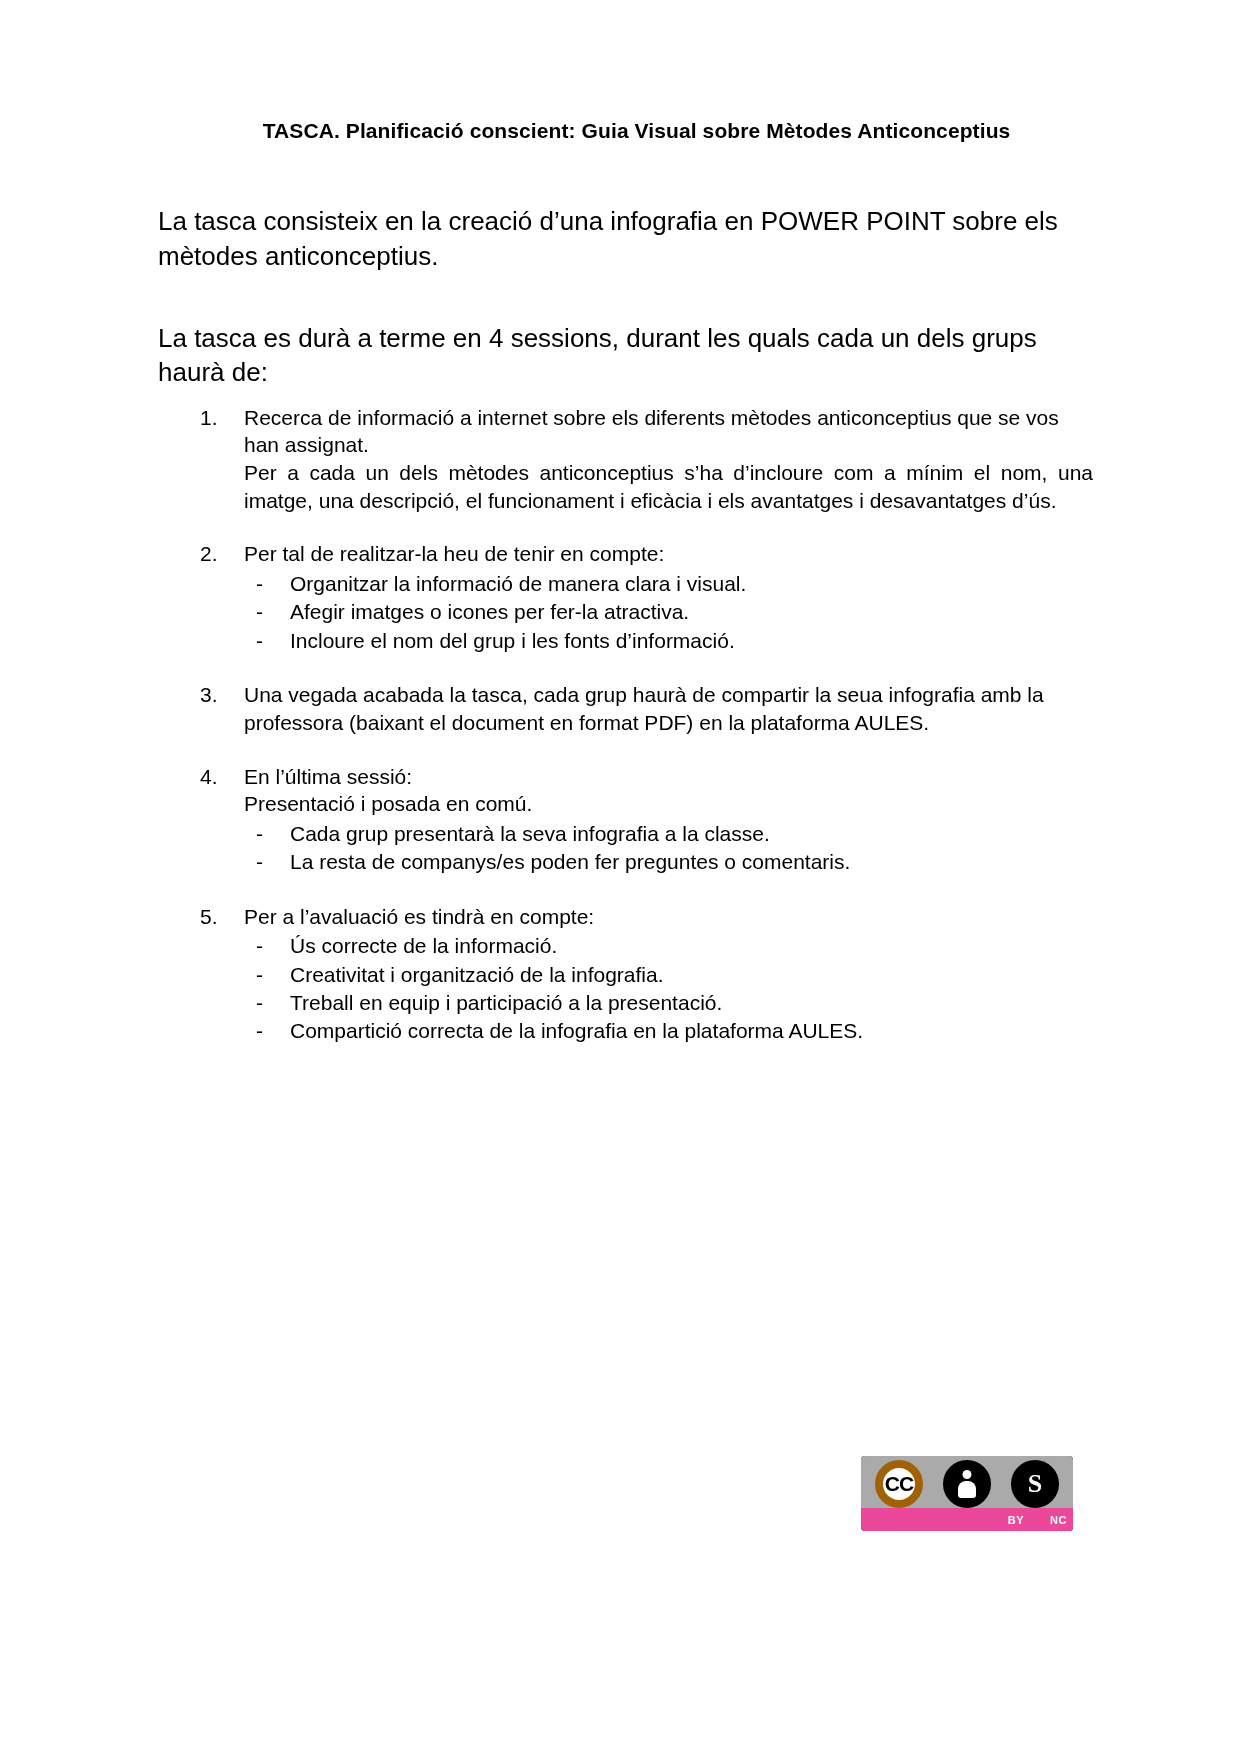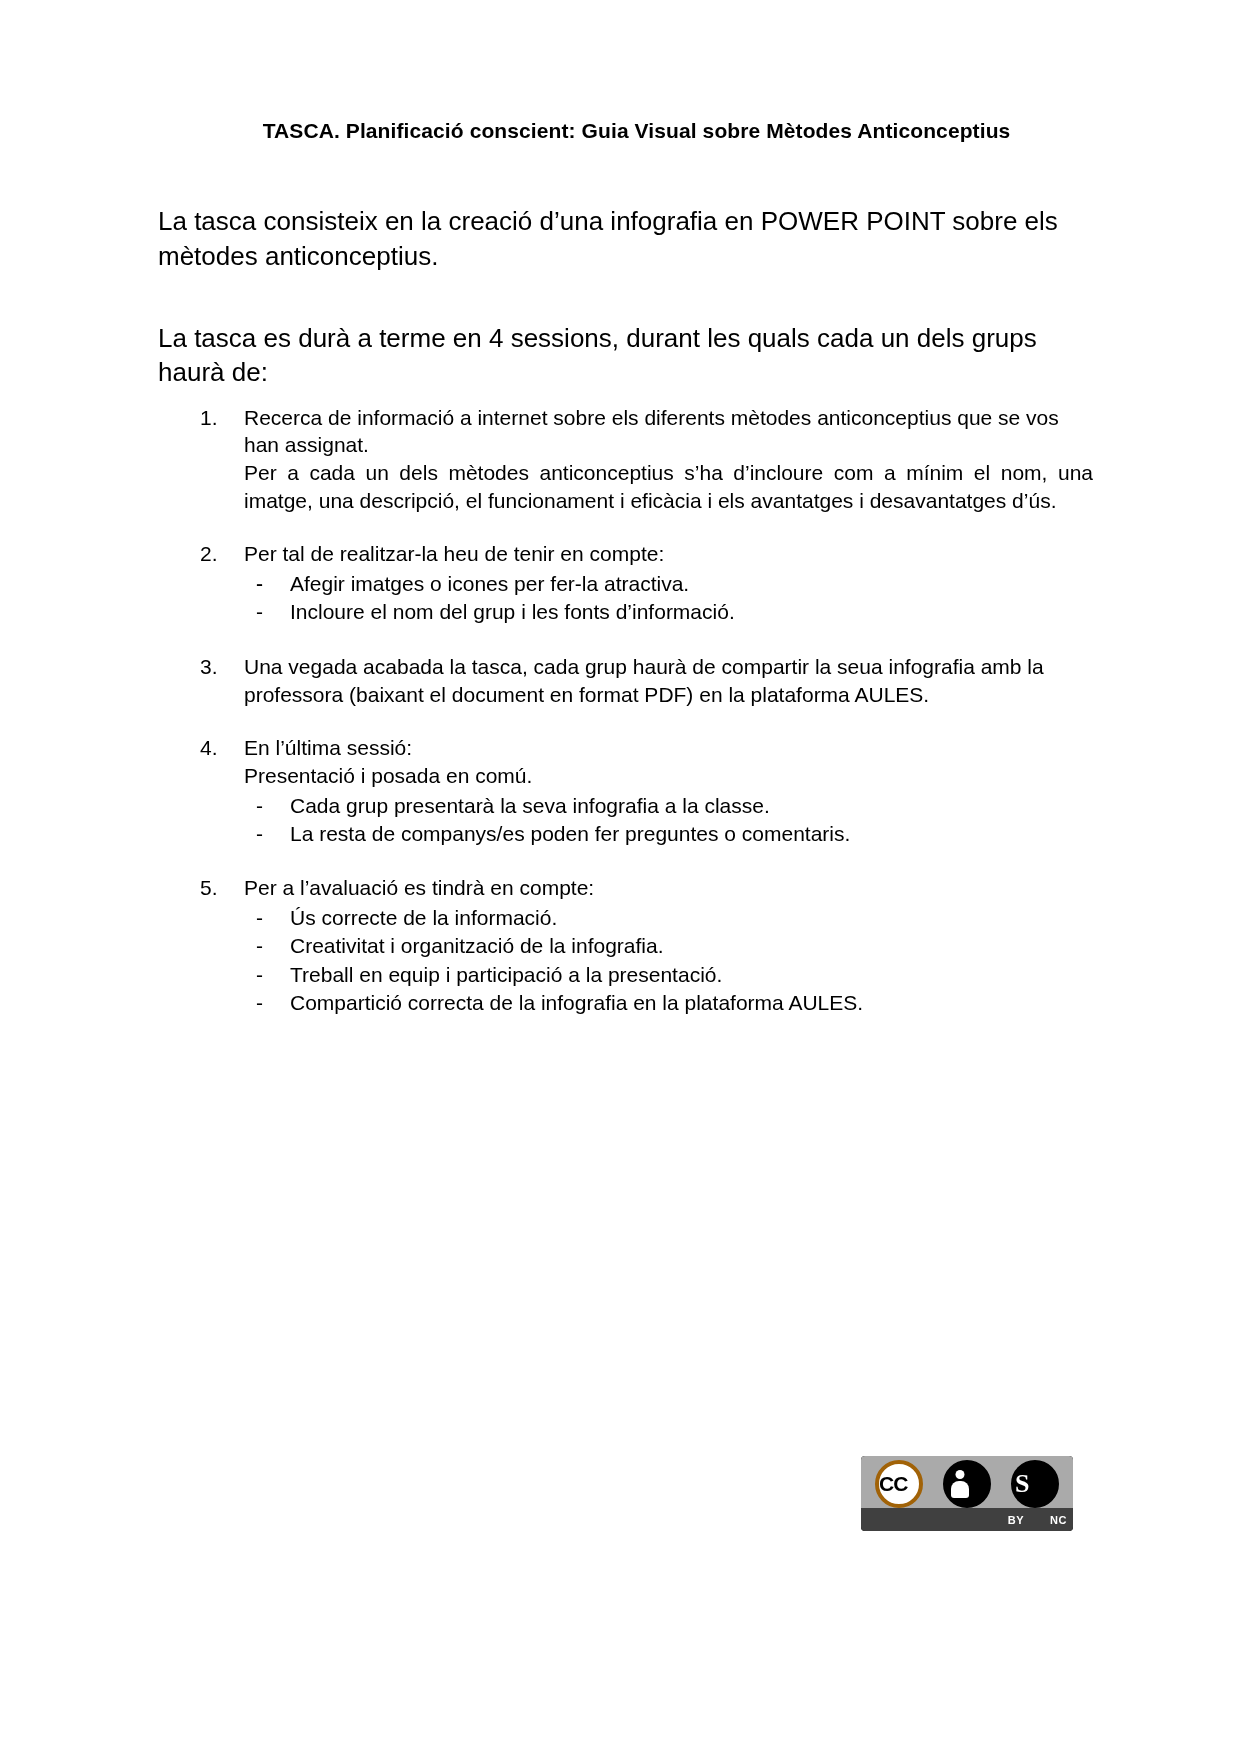--- a/index.html
+++ b/index.html
@@ -102,43 +102,44 @@
     background: #aaaaaa;
     height: 52px;
     display: flex;
     align-items: center;
     justify-content: space-around;
     padding: 0 4px;
     box-sizing: border-box;
   }
   .cc-bottom {
     flex: 1;
-    background: #404040;
+    background: #ec4899;
     display: flex;
     align-items: center;
     justify-content: flex-end;
     padding-right: 6px;
     gap: 26px;
   }
   .cc-bottom span {
     color: #ffffff;
     font-size: 11px;
     font-weight: bold;
     letter-spacing: 0.5px;
     font-family: "Liberation Sans", sans-serif;
   }
   .cc-circle {
     width: 48px;
     height: 48px;
     border-radius: 50%;
     background: #ffffff;
-    border: 4px solid #a16207;
+    border: 8px solid #a16207;
     box-sizing: border-box;
     display: flex;
     align-items: center;
+    justify-content: center;
     position: relative;
     margin-top: 4px;
   }
   .cc-circle.filled {
     background: #000000;
     border-color: #000000;
   }
   .cc-circle .glyph-cc {
     font-size: 21px;
     font-weight: bold;
@@ -198,21 +199,21 @@
         <span class="li-line"><b> Recerca de informació a internet</b><span> sobre els diferents mètodes anticonceptius que se vos han assignat.</span></span>
         <span class="li-line justify">Per a cada un dels mètodes anticonceptius s’ha d’incloure com a mínim el nom, una imatge, una descripció, el funcionament i eficàcia i els avantatges i desavantatges d’ús.</span>
       </span>
     </li>
 
     <li>
       <span class="num">2.</span>
       <span class="li-body">
         <span class="li-line">Per tal de realitzar-la heu de tenir en compte:</span>
         <ul class="dashes">
-          <li><span class="dash">-</span></li>
+          <li><span class="dash">-</span><span>Organitzar la informació de manera clara i visual.</span></li>
           <li><span class="dash">-</span><span>Afegir imatges o icones per fer-la atractiva.</span></li>
           <li><span class="dash">-</span><span>Incloure el nom del grup i les fonts d’informació.</span></li>
         </ul>
       </span>
     </li>
 
     <li>
       <span class="num">3.</span>
       <span class="li-body">
         <span class="li-line"><span>Una vegada </span><b>acabada la tasca</b><span>, cada grup haurà de </span><b>compartir</b><span> la seua infografia amb la professora (baixant el document en format PDF) en la plataforma AULES.</span></span>

